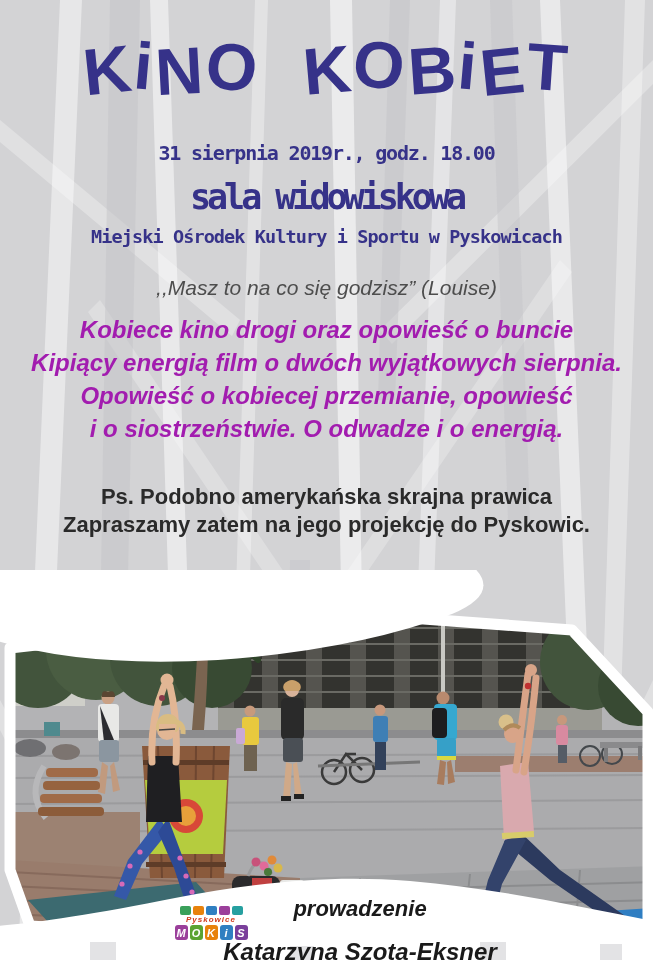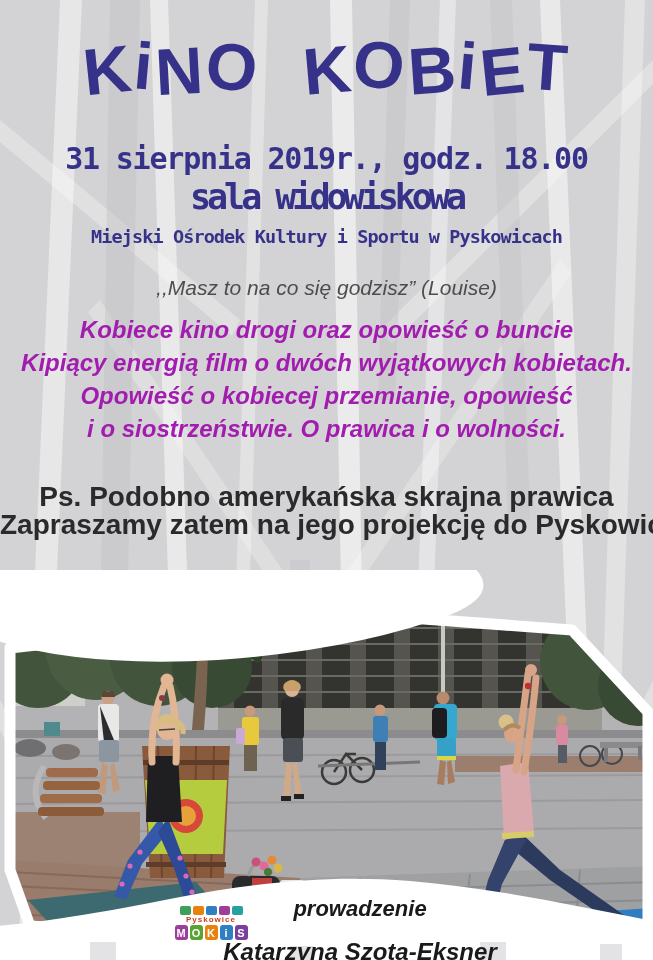--- a/index.html
+++ b/index.html
@@ -9,38 +9,38 @@
     font-family:"Liberation Sans",sans-serif;
   }
   .bg-pattern{position:absolute;left:0;top:0;z-index:0;}
   .txt{position:absolute;left:0;right:0;text-align:center;z-index:2;}
   .title{
     top:30px;color:#363289;font-weight:900;font-size:66px;letter-spacing:3px;
     font-family:"Liberation Sans",sans-serif;white-space:nowrap;
   }
   .title .ch{display:inline-block;}
   .mono{font-family:"DejaVu Sans Mono",monospace;font-weight:bold;color:#363289;white-space:nowrap;}
-  .date-line{top:141px;font-size:30px;letter-spacing:-1.2px;}
+  .date-line{top:141px;font-size:20px;letter-spacing:-1.2px;}
   .venue-line{top:177px;font-size:35px;letter-spacing:-4px;}
   .org-line{top:226px;font-size:18.5px;letter-spacing:-0.9px;}
   .quote-line{top:264px;font-size:21px;font-style:italic;color:#4d4d4d;font-weight:normal;margin-top:12px;}
   .body-par{top:313px;font-weight:bold;font-style:italic;color:#a21caf;font-size:24px;line-height:33px;white-space:nowrap;}
-  .ps-par{top:483px;font-weight:bold;color:#2a2a2a;font-size:28px;line-height:27.5px;white-space:nowrap;}
+  .ps-par{top:483px;font-weight:bold;color:#2a2a2a;font-size:22px;line-height:27.5px;white-space:nowrap;}
   .admission{
     position:absolute;left:76px;top:583px;z-index:6;
     font-weight:bold;color:#262626;font-size:30px;letter-spacing:0.5px;
   }
   .photo-svg{position:absolute;left:0;top:570px;z-index:3;}
   .credits{
     position:absolute;left:210px;width:300px;top:896px;z-index:8;text-align:center;
     font-weight:bold;font-style:italic;color:#1a1a1a;
   }
   .credits .role{font-size:22px;}
   .credits .name{font-size:24px;margin-top:16px;white-space:nowrap;}
-  .logo{position:absolute;left:168px;top:906px;z-index:8;width:86px;}
+  .logo{position:absolute;left:168px;top:906px;z-index:8;width:86px;font-style:italic;}
   .logo .minis{display:flex;gap:2px;justify-content:center;}
   .logo .mini{width:11px;height:9px;border-radius:2px;}
   .logo .city{text-align:center;font-size:8px;font-weight:bold;color:#d03c1e;letter-spacing:1px;line-height:9px;}
   .logo .tiles{display:flex;gap:2px;justify-content:center;margin-top:1px;}
   .logo .tile{
     width:13px;height:15px;border-radius:3px;color:#fff;font-weight:bold;font-size:11px;
     display:flex;align-items:center;justify-content:center;font-family:"Liberation Sans",sans-serif;
   }
 </style>
 </head>
@@ -77,23 +77,23 @@
   </svg>
 
   <div class="txt title"><span class="ch" style="transform:rotate(-6deg) translateY(2px)">K</span><span class="ch" style="transform:rotate(5deg) translateY(-2px)">i</span><span class="ch" style="transform:rotate(-3deg) translateY(3px)">N</span><span class="ch" style="transform:rotate(6deg) translateY(-1px)">O</span><span class="ch">&nbsp;&nbsp;</span><span class="ch" style="transform:rotate(-5deg) translateY(2px)">K</span><span class="ch" style="transform:rotate(6deg) translateY(-3px)">O</span><span class="ch" style="transform:rotate(-4deg) translateY(2px)">B</span><span class="ch" style="transform:rotate(5deg) translateY(-2px)">i</span><span class="ch" style="transform:rotate(-6deg) translateY(3px)">E</span><span class="ch" style="transform:rotate(4deg) translateY(-1px)">T</span></div>
   <div class="txt mono date-line">31 sierpnia 2019r., godz. 18.00</div>
   <div class="txt mono org-line">Miejski Ośrodek Kultury i Sportu w Pyskowicach</div>
   <div class="txt mono venue-line">sala widowiskowa</div>
   <div class="txt quote-line">,,Masz to na co się godzisz” (Louise)</div>
 
   <div class="txt body-par">
     <div>Kobiece kino drogi oraz opowieść o buncie</div>
-    <div>Kipiący energią film o dwóch wyjątkowych kobietach.</div>
+    <div>Kipiący energią film o dwóch wyjątkowych sierpnia.</div>
     <div>Opowieść o kobiecej przemianie, opowieść</div>
-    <div>i o siostrzeństwie. O prawica i o wolności.</div>
+    <div>i o siostrzeństwie. O odwadze i o energią.</div>
   </div>
 
   <div class="txt ps-par">
     <div>Ps. Podobno amerykańska skrajna prawica</div>
     <div>Zapraszamy zatem na jego projekcję do Pyskowic.</div>
   </div>
 
 
   <svg class="photo-svg" width="653" height="390" viewBox="0 0 653 390">
     <defs>

